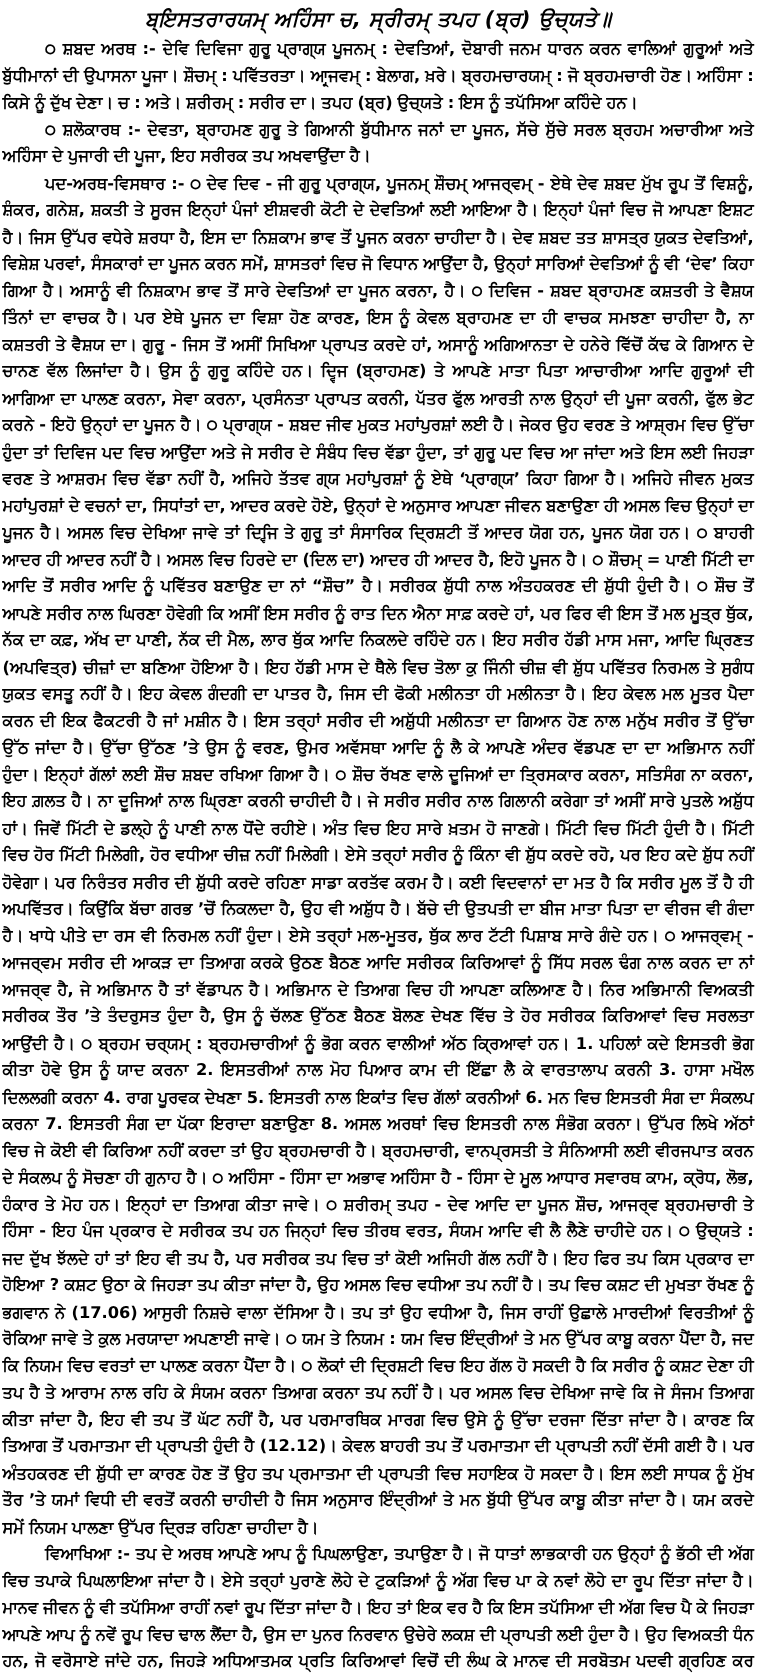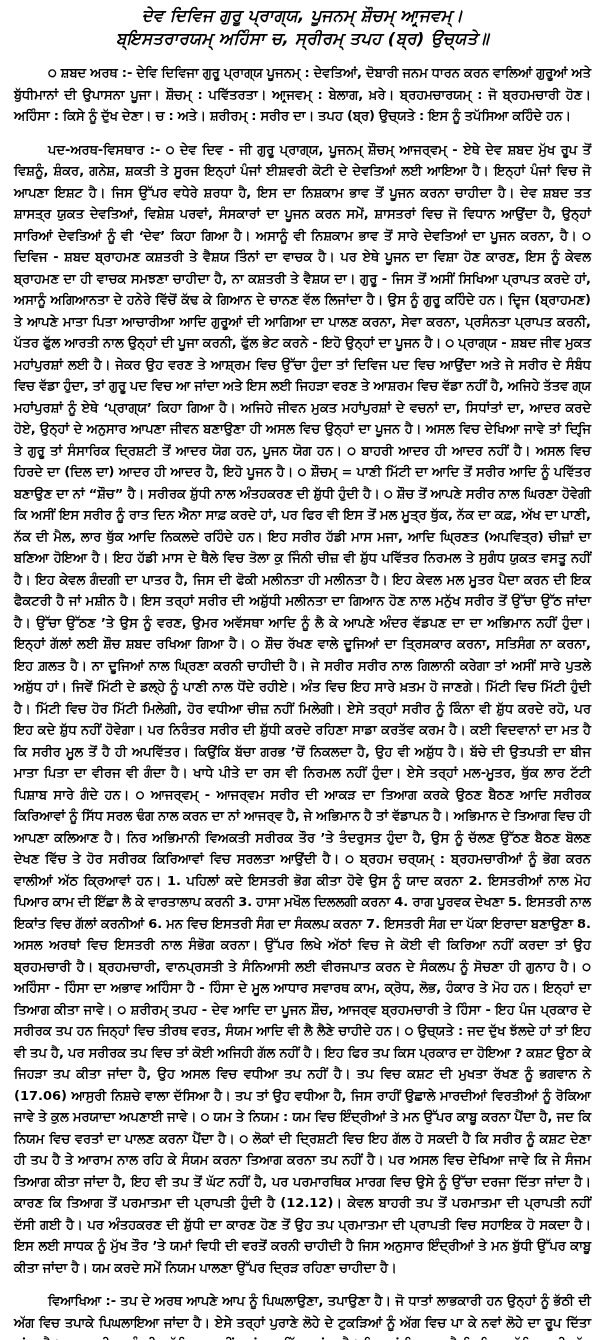--- a/index.html
+++ b/index.html
@@ -26,37 +26,37 @@
   .title-line {
     font-size: 16.5px;
     line-height: 23px;
     font-weight: bold;
     font-style: italic;
     letter-spacing: 0.3px;
   }
   .para {
     text-align: justify;
     text-indent: 34px;
-    margin: 12px;
+    margin: 0;
     word-spacing: -0.5px;
   }
   .para .sec-label {
     font-weight: bold;
   }
 </style>
 </head>
 <body>
 
 <div class="page">
 
   <div class="title-block">
-    <div class="title-line">ਦੇਵ ਦਿਵਿਜ ਗੁਰੂ ਪ੍ਰਾਗ੍ਯ, ਪੂਜਨਮ੍ ਸ਼ੌਚਮ੍ ਆਰ੍ਜਵਮ੍।</div>
     <div class="title-line">ਬ੍ਇਸਤਰਾਰਯਮ੍ ਅਹਿੰਸਾ ਚ, ਸ੍ਰੀਰਮ੍ ਤਪਹ (ਬ੍ਰ) ਉਚ੍ਯਤੇ॥</div>
   </div>
 
   <p class="para"><span>੦ </span><span class="sec-label">ਸ਼ਬਦ ਅਰਥ</span><span> :- </span><span>ਦੇਵਿ ਦਿਵਿਜਾ ਗੁਰੂ ਪ੍ਰਾਗ੍ਯ ਪੂਜਨਮ੍ : ਦੇਵਤਿਆਂ, ਦੋਬਾਰੀ ਜਨਮ ਧਾਰਨ ਕਰਨ ਵਾਲਿਆਂ ਗੁਰੂਆਂ ਅਤੇ ਬੁੱਧੀਮਾਨਾਂ ਦੀ ਉਪਾਸਨਾ ਪੂਜਾ। ਸ਼ੌਚਮ੍ : ਪਵਿੱਤਰਤਾ। ਆਰ੍ਜਵਮ੍ : ਬੇਲਾਗ, ਖ਼ਰੇ। ਬ੍ਰਹਮਚਾਰਯਮ੍ : ਜੋ ਬ੍ਰਹਮਚਾਰੀ ਹੋਣ। ਅਹਿੰਸਾ : ਕਿਸੇ ਨੂੰ ਦੁੱਖ ਦੇਣਾ। ਚ : ਅਤੇ। ਸ਼ਰੀਰਮ੍ : ਸਰੀਰ ਦਾ। ਤਪਹ (ਬ੍ਰ) ਉਚ੍ਯਤੇ : ਇਸ ਨੂੰ ਤਪੱਸਿਆ ਕਹਿੰਦੇ ਹਨ।</span></p>
 
+  <p class="para"><span>੦ </span><span class="sec-label">ਸ਼ਲੋਕਾਰਥ</span><span> :- </span><span>ਦੇਵਤਾ, ਬ੍ਰਾਹਮਣ ਗੁਰੂ ਤੇ ਗਿਆਨੀ ਬੁੱਧੀਮਾਨ ਜਨਾਂ ਦਾ ਪੂਜਨ, ਸੱਚੇ ਸੁੱਚੇ ਸਰਲ ਬ੍ਰਹਮ ਅਚਾਰੀਆ ਅਤੇ ਅਹਿੰਸਾ ਦੇ ਪੁਜਾਰੀ ਦੀ ਪੂਜਾ, ਇਹ ਸਰੀਰਕ ਤਪ ਅਖਵਾਉਂਦਾ ਹੈ।</span></p>
 
   <p class="para"><span class="sec-label">ਪਦ-ਅਰਥ-ਵਿਸਥਾਰ</span><span> :- </span><span>੦ ਦੇਵ ਦਿਵ - ਜੀ ਗੁਰੂ ਪ੍ਰਾਗ੍ਯ, ਪੂਜਨਮ੍ ਸ਼ੌਚਮ੍ ਆਜਰ੍ਵਮ੍ - ਏਥੇ ਦੇਵ ਸ਼ਬਦ ਮੁੱਖ ਰੂਪ ਤੋਂ ਵਿਸ਼ਨੂੰ, ਸ਼ੰਕਰ, ਗਨੇਸ਼, ਸ਼ਕਤੀ ਤੇ ਸੂਰਜ ਇਨ੍ਹਾਂ ਪੰਜਾਂ ਈਸ਼ਵਰੀ ਕੋਟੀ ਦੇ ਦੇਵਤਿਆਂ ਲਈ ਆਇਆ ਹੈ। ਇਨ੍ਹਾਂ ਪੰਜਾਂ ਵਿਚ ਜੋ ਆਪਣਾ ਇਸ਼ਟ ਹੈ। ਜਿਸ ਉੱਪਰ ਵਧੇਰੇ ਸ਼ਰਧਾ ਹੈ, ਇਸ ਦਾ ਨਿਸ਼ਕਾਮ ਭਾਵ ਤੋਂ ਪੂਜਨ ਕਰਨਾ ਚਾਹੀਦਾ ਹੈ। ਦੇਵ ਸ਼ਬਦ ਤਤ ਸ਼ਾਸਤ੍ਰ ਯੁਕਤ ਦੇਵਤਿਆਂ, ਵਿਸ਼ੇਸ਼ ਪਰਵਾਂ, ਸੰਸਕਾਰਾਂ ਦਾ ਪੂਜਨ ਕਰਨ ਸਮੇਂ, ਸ਼ਾਸਤਰਾਂ ਵਿਚ ਜੋ ਵਿਧਾਨ ਆਉਂਦਾ ਹੈ, ਉਨ੍ਹਾਂ ਸਾਰਿਆਂ ਦੇਵਤਿਆਂ ਨੂੰ ਵੀ ‘ਦੇਵ’ ਕਿਹਾ ਗਿਆ ਹੈ। ਅਸਾਨੂੰ ਵੀ ਨਿਸ਼ਕਾਮ ਭਾਵ ਤੋਂ ਸਾਰੇ ਦੇਵਤਿਆਂ ਦਾ ਪੂਜਨ ਕਰਨਾ, ਹੈ। ੦ ਦਿਵਿਜ - ਸ਼ਬਦ ਬ੍ਰਾਹਮਣ ਕਸ਼ਤਰੀ ਤੇ ਵੈਸ਼ਯ ਤਿੰਨਾਂ ਦਾ ਵਾਚਕ ਹੈ। ਪਰ ਏਥੇ ਪੂਜਨ ਦਾ ਵਿਸ਼ਾ ਹੋਣ ਕਾਰਣ, ਇਸ ਨੂੰ ਕੇਵਲ ਬ੍ਰਾਹਮਣ ਦਾ ਹੀ ਵਾਚਕ ਸਮਝਣਾ ਚਾਹੀਦਾ ਹੈ, ਨਾ ਕਸ਼ਤਰੀ ਤੇ ਵੈਸ਼ਯ ਦਾ। ਗੁਰੂ - ਜਿਸ ਤੋਂ ਅਸੀਂ ਸਿਖਿਆ ਪ੍ਰਾਪਤ ਕਰਦੇ ਹਾਂ, ਅਸਾਨੂੰ ਅਗਿਆਨਤਾ ਦੇ ਹਨੇਰੇ ਵਿੱਚੋਂ ਕੱਢ ਕੇ ਗਿਆਨ ਦੇ ਚਾਨਣ ਵੱਲ ਲਿਜਾਂਦਾ ਹੈ। ਉਸ ਨੂੰ ਗੁਰੂ ਕਹਿੰਦੇ ਹਨ। ਦਿਵ੍ਜ (ਬ੍ਰਾਹਮਣ) ਤੇ ਆਪਣੇ ਮਾਤਾ ਪਿਤਾ ਆਚਾਰੀਆ ਆਦਿ ਗੁਰੂਆਂ ਦੀ ਆਗਿਆ ਦਾ ਪਾਲਣ ਕਰਨਾ, ਸੇਵਾ ਕਰਨਾ, ਪ੍ਰਸੰਨਤਾ ਪ੍ਰਾਪਤ ਕਰਨੀ, ਪੱਤਰ ਫੁੱਲ ਆਰਤੀ ਨਾਲ ਉਨ੍ਹਾਂ ਦੀ ਪੂਜਾ ਕਰਨੀ, ਫੁੱਲ ਭੇਟ ਕਰਨੇ - ਇਹੋ ਉਨ੍ਹਾਂ ਦਾ ਪੂਜਨ ਹੈ। ੦ ਪ੍ਰਾਗ੍ਯ - ਸ਼ਬਦ ਜੀਵ ਮੁਕਤ ਮਹਾਂਪੁਰਸ਼ਾਂ ਲਈ ਹੈ। ਜੇਕਰ ਉਹ ਵਰਣ ਤੇ ਆਸ਼੍ਰਮ ਵਿਚ ਉੱਚਾ ਹੁੰਦਾ ਤਾਂ ਦਿਵਿਜ ਪਦ ਵਿਚ ਆਉਂਦਾ ਅਤੇ ਜੇ ਸਰੀਰ ਦੇ ਸੰਬੰਧ ਵਿਚ ਵੱਡਾ ਹੁੰਦਾ, ਤਾਂ ਗੁਰੂ ਪਦ ਵਿਚ ਆ ਜਾਂਦਾ ਅਤੇ ਇਸ ਲਈ ਜਿਹੜਾ ਵਰਣ ਤੇ ਆਸ਼ਰਮ ਵਿਚ ਵੱਡਾ ਨਹੀਂ ਹੈ, ਅਜਿਹੇ ਤੱਤਵ ਗ੍ਯ ਮਹਾਂਪੁਰਸ਼ਾਂ ਨੂੰ ਏਥੇ ‘ਪ੍ਰਾਗ੍ਯ’ ਕਿਹਾ ਗਿਆ ਹੈ। ਅਜਿਹੇ ਜੀਵਨ ਮੁਕਤ ਮਹਾਂਪੁਰਸ਼ਾਂ ਦੇ ਵਚਨਾਂ ਦਾ, ਸਿਧਾਂਤਾਂ ਦਾ, ਆਦਰ ਕਰਦੇ ਹੋਏ, ਉਨ੍ਹਾਂ ਦੇ ਅਨੁਸਾਰ ਆਪਣਾ ਜੀਵਨ ਬਣਾਉਣਾ ਹੀ ਅਸਲ ਵਿਚ ਉਨ੍ਹਾਂ ਦਾ ਪੂਜਨ ਹੈ। ਅਸਲ ਵਿਚ ਦੇਖਿਆ ਜਾਵੇ ਤਾਂ ਦਿਵ੍ਜਿ ਤੇ ਗੁਰੂ ਤਾਂ ਸੰਸਾਰਿਕ ਦ੍ਰਿਸ਼ਟੀ ਤੋਂ ਆਦਰ ਯੋਗ ਹਨ, ਪੂਜਨ ਯੋਗ ਹਨ। ੦ ਬਾਹਰੀ ਆਦਰ ਹੀ ਆਦਰ ਨਹੀਂ ਹੈ। ਅਸਲ ਵਿਚ ਹਿਰਦੇ ਦਾ (ਦਿਲ ਦਾ) ਆਦਰ ਹੀ ਆਦਰ ਹੈ, ਇਹੋ ਪੂਜਨ ਹੈ। ੦ ਸ਼ੌਚਮ੍ = ਪਾਣੀ ਮਿੱਟੀ ਦਾ ਆਦਿ ਤੋਂ ਸਰੀਰ ਆਦਿ ਨੂੰ ਪਵਿੱਤਰ ਬਣਾਉਣ ਦਾ ਨਾਂ “ਸ਼ੌਚ” ਹੈ। ਸਰੀਰਕ ਸ਼ੁੱਧੀ ਨਾਲ ਅੰਤਹਕਰਣ ਦੀ ਸ਼ੁੱਧੀ ਹੁੰਦੀ ਹੈ। ੦ ਸ਼ੌਚ ਤੋਂ ਆਪਣੇ ਸਰੀਰ ਨਾਲ ਘਿਰਣਾ ਹੋਵੇਗੀ ਕਿ ਅਸੀਂ ਇਸ ਸਰੀਰ ਨੂੰ ਰਾਤ ਦਿਨ ਐਨਾ ਸਾਫ਼ ਕਰਦੇ ਹਾਂ, ਪਰ ਫਿਰ ਵੀ ਇਸ ਤੋਂ ਮਲ ਮੂਤ੍ਰ ਥੁੱਕ, ਨੱਕ ਦਾ ਕਫ਼, ਅੱਖ ਦਾ ਪਾਣੀ, ਨੱਕ ਦੀ ਮੈਲ, ਲਾਰ ਥੁੱਕ ਆਦਿ ਨਿਕਲਦੇ ਰਹਿੰਦੇ ਹਨ। ਇਹ ਸਰੀਰ ਹੱਡੀ ਮਾਸ ਮਜਾ, ਆਦਿ ਘ੍ਰਿਣਤ (ਅਪਵਿਤ੍ਰ) ਚੀਜ਼ਾਂ ਦਾ ਬਣਿਆ ਹੋਇਆ ਹੈ। ਇਹ ਹੱਡੀ ਮਾਸ ਦੇ ਥੈਲੇ ਵਿਚ ਤੋਲਾ ਕੁ ਜਿੰਨੀ ਚੀਜ਼ ਵੀ ਸ਼ੁੱਧ ਪਵਿੱਤਰ ਨਿਰਮਲ ਤੇ ਸੁਗੰਧ ਯੁਕਤ ਵਸਤੂ ਨਹੀਂ ਹੈ। ਇਹ ਕੇਵਲ ਗੰਦਗੀ ਦਾ ਪਾਤਰ ਹੈ, ਜਿਸ ਦੀ ਫੋਕੀ ਮਲੀਨਤਾ ਹੀ ਮਲੀਨਤਾ ਹੈ। ਇਹ ਕੇਵਲ ਮਲ ਮੂਤਰ ਪੈਦਾ ਕਰਨ ਦੀ ਇਕ ਫੈਕਟਰੀ ਹੈ ਜਾਂ ਮਸ਼ੀਨ ਹੈ। ਇਸ ਤਰ੍ਹਾਂ ਸਰੀਰ ਦੀ ਅਸ਼ੁੱਧੀ ਮਲੀਨਤਾ ਦਾ ਗਿਆਨ ਹੋਣ ਨਾਲ ਮਨੁੱਖ ਸਰੀਰ ਤੋਂ ਉੱਚਾ ਉੱਠ ਜਾਂਦਾ ਹੈ। ਉੱਚਾ ਉੱਠਣ ’ਤੇ ਉਸ ਨੂੰ ਵਰਣ, ਉਮਰ ਅਵੱਸਥਾ ਆਦਿ ਨੂੰ ਲੈ ਕੇ ਆਪਣੇ ਅੰਦਰ ਵੱਡਪਣ ਦਾ ਦਾ ਅਭਿਮਾਨ ਨਹੀਂ ਹੁੰਦਾ। ਇਨ੍ਹਾਂ ਗੱਲਾਂ ਲਈ ਸ਼ੌਚ ਸ਼ਬਦ ਰਖਿਆ ਗਿਆ ਹੈ। ੦ ਸ਼ੌਚ ਰੱਖਣ ਵਾਲੇ ਦੂਜਿਆਂ ਦਾ ਤ੍ਰਿਸਕਾਰ ਕਰਨਾ, ਸਤਿਸੰਗ ਨਾ ਕਰਨਾ, ਇਹ ਗ਼ਲਤ ਹੈ। ਨਾ ਦੂਜਿਆਂ ਨਾਲ ਘ੍ਰਿਣਾ ਕਰਨੀ ਚਾਹੀਦੀ ਹੈ। ਜੇ ਸਰੀਰ ਸਰੀਰ ਨਾਲ ਗਿਲਾਨੀ ਕਰੇਗਾ ਤਾਂ ਅਸੀਂ ਸਾਰੇ ਪੁਤਲੇ ਅਸ਼ੁੱਧ ਹਾਂ। ਜਿਵੇਂ ਮਿੱਟੀ ਦੇ ਡਲ੍ਹੇ ਨੂੰ ਪਾਣੀ ਨਾਲ ਧੋਂਦੇ ਰਹੀਏ। ਅੰਤ ਵਿਚ ਇਹ ਸਾਰੇ ਖ਼ਤਮ ਹੋ ਜਾਣਗੇ। ਮਿੱਟੀ ਵਿਚ ਮਿੱਟੀ ਹੁੰਦੀ ਹੈ। ਮਿੱਟੀ ਵਿਚ ਹੋਰ ਮਿੱਟੀ ਮਿਲੇਗੀ, ਹੋਰ ਵਧੀਆ ਚੀਜ਼ ਨਹੀਂ ਮਿਲੇਗੀ। ਏਸੇ ਤਰ੍ਹਾਂ ਸਰੀਰ ਨੂੰ ਕਿੰਨਾ ਵੀ ਸ਼ੁੱਧ ਕਰਦੇ ਰਹੋ, ਪਰ ਇਹ ਕਦੇ ਸ਼ੁੱਧ ਨਹੀਂ ਹੋਵੇਗਾ। ਪਰ ਨਿਰੰਤਰ ਸਰੀਰ ਦੀ ਸ਼ੁੱਧੀ ਕਰਦੇ ਰਹਿਣਾ ਸਾਡਾ ਕਰਤੱਵ ਕਰਮ ਹੈ। ਕਈ ਵਿਦਵਾਨਾਂ ਦਾ ਮਤ ਹੈ ਕਿ ਸਰੀਰ ਮੂਲ ਤੋਂ ਹੈ ਹੀ ਅਪਵਿੱਤਰ। ਕਿਉਂਕਿ ਬੱਚਾ ਗਰਭ ’ਚੋਂ ਨਿਕਲਦਾ ਹੈ, ਉਹ ਵੀ ਅਸ਼ੁੱਧ ਹੈ। ਬੱਚੇ ਦੀ ਉਤਪਤੀ ਦਾ ਬੀਜ ਮਾਤਾ ਪਿਤਾ ਦਾ ਵੀਰਜ ਵੀ ਗੰਦਾ ਹੈ। ਖਾਧੇ ਪੀਤੇ ਦਾ ਰਸ ਵੀ ਨਿਰਮਲ ਨਹੀਂ ਹੁੰਦਾ। ਏਸੇ ਤਰ੍ਹਾਂ ਮਲ-ਮੂਤਰ, ਥੁੱਕ ਲਾਰ ਟੱਟੀ ਪਿਸ਼ਾਬ ਸਾਰੇ ਗੰਦੇ ਹਨ। ੦ ਆਜਰ੍ਵਮ੍ - ਆਜਰ੍ਵਮ ਸਰੀਰ ਦੀ ਆਕੜ ਦਾ ਤਿਆਗ ਕਰਕੇ ਉਠਣ ਬੈਠਣ ਆਦਿ ਸਰੀਰਕ ਕਿਰਿਆਵਾਂ ਨੂੰ ਸਿੱਧ ਸਰਲ ਢੰਗ ਨਾਲ ਕਰਨ ਦਾ ਨਾਂ ਆਜਰ੍ਵ ਹੈ, ਜੇ ਅਭਿਮਾਨ ਹੈ ਤਾਂ ਵੱਡਾਪਨ ਹੈ। ਅਭਿਮਾਨ ਦੇ ਤਿਆਗ ਵਿਚ ਹੀ ਆਪਣਾ ਕਲਿਆਣ ਹੈ। ਨਿਰ ਅਭਿਮਾਨੀ ਵਿਅਕਤੀ ਸਰੀਰਕ ਤੌਰ ’ਤੇ ਤੰਦਰੁਸਤ ਹੁੰਦਾ ਹੈ, ਉਸ ਨੂੰ ਚੱਲਣ ਉੱਠਣ ਬੈਠਣ ਬੋਲਣ ਦੇਖਣ ਵਿੱਚ ਤੇ ਹੋਰ ਸਰੀਰਕ ਕਿਰਿਆਵਾਂ ਵਿਚ ਸਰਲਤਾ ਆਉਂਦੀ ਹੈ। ੦ ਬ੍ਰਹਮ ਚਰ੍ਯਮ੍ : ਬ੍ਰਹਮਚਾਰੀਆਂ ਨੂੰ ਭੋਗ ਕਰਨ ਵਾਲੀਆਂ ਅੱਠ ਕ੍ਰਿਆਵਾਂ ਹਨ। 1. ਪਹਿਲਾਂ ਕਦੇ ਇਸਤਰੀ ਭੋਗ ਕੀਤਾ ਹੋਵੇ ਉਸ ਨੂੰ ਯਾਦ ਕਰਨਾ 2. ਇਸਤਰੀਆਂ ਨਾਲ ਮੋਹ ਪਿਆਰ ਕਾਮ ਦੀ ਇੱਛਾ ਲੈ ਕੇ ਵਾਰਤਾਲਾਪ ਕਰਨੀ 3. ਹਾਸਾ ਮਖੌਲ ਦਿਲਲਗੀ ਕਰਨਾ 4. ਰਾਗ ਪੂਰਵਕ ਦੇਖਣਾ 5. ਇਸਤਰੀ ਨਾਲ ਇਕਾਂਤ ਵਿਚ ਗੱਲਾਂ ਕਰਨੀਆਂ 6. ਮਨ ਵਿਚ ਇਸਤਰੀ ਸੰਗ ਦਾ ਸੰਕਲਪ ਕਰਨਾ 7. ਇਸਤਰੀ ਸੰਗ ਦਾ ਪੱਕਾ ਇਰਾਦਾ ਬਣਾਉਣਾ 8. ਅਸਲ ਅਰਥਾਂ ਵਿਚ ਇਸਤਰੀ ਨਾਲ ਸੰਭੋਗ ਕਰਨਾ। ਉੱਪਰ ਲਿਖੇ ਅੱਠਾਂ ਵਿਚ ਜੇ ਕੋਈ ਵੀ ਕਿਰਿਆ ਨਹੀਂ ਕਰਦਾ ਤਾਂ ਉਹ ਬ੍ਰਹਮਚਾਰੀ ਹੈ। ਬ੍ਰਹਮਚਾਰੀ, ਵਾਨਪ੍ਰਸਤੀ ਤੇ ਸੰਨਿਆਸੀ ਲਈ ਵੀਰਜਪਾਤ ਕਰਨ ਦੇ ਸੰਕਲਪ ਨੂੰ ਸੋਚਣਾ ਹੀ ਗੁਨਾਹ ਹੈ। ੦ ਅਹਿੰਸਾ - ਹਿੰਸਾ ਦਾ ਅਭਾਵ ਅਹਿੰਸਾ ਹੈ - ਹਿੰਸਾ ਦੇ ਮੂਲ ਆਧਾਰ ਸਵਾਰਥ ਕਾਮ, ਕ੍ਰੋਧ, ਲੋਭ, ਹੰਕਾਰ ਤੇ ਮੋਹ ਹਨ। ਇਨ੍ਹਾਂ ਦਾ ਤਿਆਗ ਕੀਤਾ ਜਾਵੇ। ੦ ਸ਼ਰੀਰਮ੍ ਤਪਹ - ਦੇਵ ਆਦਿ ਦਾ ਪੂਜਨ ਸ਼ੌਚ, ਆਜਰ੍ਵ ਬ੍ਰਹਮਚਾਰੀ ਤੇ ਹਿੰਸਾ - ਇਹ ਪੰਜ ਪ੍ਰਕਾਰ ਦੇ ਸਰੀਰਕ ਤਪ ਹਨ ਜਿਨ੍ਹਾਂ ਵਿਚ ਤੀਰਥ ਵਰਤ, ਸੰਯਮ ਆਦਿ ਵੀ ਲੈ ਲੈਣੇ ਚਾਹੀਦੇ ਹਨ। ੦ ਉਚ੍ਯਤੇ : ਜਦ ਦੁੱਖ ਝੱਲਦੇ ਹਾਂ ਤਾਂ ਇਹ ਵੀ ਤਪ ਹੈ, ਪਰ ਸਰੀਰਕ ਤਪ ਵਿਚ ਤਾਂ ਕੋਈ ਅਜਿਹੀ ਗੱਲ ਨਹੀਂ ਹੈ। ਇਹ ਫਿਰ ਤਪ ਕਿਸ ਪ੍ਰਕਾਰ ਦਾ ਹੋਇਆ ? ਕਸ਼ਟ ਉਠਾ ਕੇ ਜਿਹੜਾ ਤਪ ਕੀਤਾ ਜਾਂਦਾ ਹੈ, ਉਹ ਅਸਲ ਵਿਚ ਵਧੀਆ ਤਪ ਨਹੀਂ ਹੈ। ਤਪ ਵਿਚ ਕਸ਼ਟ ਦੀ ਮੁਖਤਾ ਰੱਖਣ ਨੂੰ ਭਗਵਾਨ ਨੇ (17.06) ਆਸੁਰੀ ਨਿਸ਼ਚੇ ਵਾਲਾ ਦੱਸਿਆ ਹੈ। ਤਪ ਤਾਂ ਉਹ ਵਧੀਆ ਹੈ, ਜਿਸ ਰਾਹੀਂ ਉਛਾਲੇ ਮਾਰਦੀਆਂ ਵਿਰਤੀਆਂ ਨੂੰ ਰੋਕਿਆ ਜਾਵੇ ਤੇ ਕੁਲ ਮਰਯਾਦਾ ਅਪਣਾਈ ਜਾਵੇ। ੦ ਯਮ ਤੇ ਨਿਯਮ : ਯਮ ਵਿਚ ਇੰਦ੍ਰੀਆਂ ਤੇ ਮਨ ਉੱਪਰ ਕਾਬੂ ਕਰਨਾ ਪੈਂਦਾ ਹੈ, ਜਦ ਕਿ ਨਿਯਮ ਵਿਚ ਵਰਤਾਂ ਦਾ ਪਾਲਣ ਕਰਨਾ ਪੈਂਦਾ ਹੈ। ੦ ਲੋਕਾਂ ਦੀ ਦ੍ਰਿਸ਼ਟੀ ਵਿਚ ਇਹ ਗੱਲ ਹੋ ਸਕਦੀ ਹੈ ਕਿ ਸਰੀਰ ਨੂੰ ਕਸ਼ਟ ਦੇਣਾ ਹੀ ਤਪ ਹੈ ਤੇ ਆਰਾਮ ਨਾਲ ਰਹਿ ਕੇ ਸੰਯਮ ਕਰਨਾ ਤਿਆਗ ਕਰਨਾ ਤਪ ਨਹੀਂ ਹੈ। ਪਰ ਅਸਲ ਵਿਚ ਦੇਖਿਆ ਜਾਵੇ ਕਿ ਜੇ ਸੰਜਮ ਤਿਆਗ ਕੀਤਾ ਜਾਂਦਾ ਹੈ, ਇਹ ਵੀ ਤਪ ਤੋਂ ਘੱਟ ਨਹੀਂ ਹੈ, ਪਰ ਪਰਮਾਰਥਿਕ ਮਾਰਗ ਵਿਚ ਉਸੇ ਨੂੰ ਉੱਚਾ ਦਰਜਾ ਦਿੱਤਾ ਜਾਂਦਾ ਹੈ। ਕਾਰਣ ਕਿ ਤਿਆਗ ਤੋਂ ਪਰਮਾਤਮਾ ਦੀ ਪ੍ਰਾਪਤੀ ਹੁੰਦੀ ਹੈ (12.12)। ਕੇਵਲ ਬਾਹਰੀ ਤਪ ਤੋਂ ਪਰਮਾਤਮਾ ਦੀ ਪ੍ਰਾਪਤੀ ਨਹੀਂ ਦੱਸੀ ਗਈ ਹੈ। ਪਰ ਅੰਤਹਕਰਣ ਦੀ ਸ਼ੁੱਧੀ ਦਾ ਕਾਰਣ ਹੋਣ ਤੋਂ ਉਹ ਤਪ ਪ੍ਰਮਾਤਮਾ ਦੀ ਪ੍ਰਾਪਤੀ ਵਿਚ ਸਹਾਇਕ ਹੋ ਸਕਦਾ ਹੈ। ਇਸ ਲਈ ਸਾਧਕ ਨੂੰ ਮੁੱਖ ਤੌਰ ’ਤੇ ਯਮਾਂ ਵਿਧੀ ਦੀ ਵਰਤੋਂ ਕਰਨੀ ਚਾਹੀਦੀ ਹੈ ਜਿਸ ਅਨੁਸਾਰ ਇੰਦ੍ਰੀਆਂ ਤੇ ਮਨ ਬੁੱਧੀ ਉੱਪਰ ਕਾਬੂ ਕੀਤਾ ਜਾਂਦਾ ਹੈ। ਯਮ ਕਰਦੇ ਸਮੇਂ ਨਿਯਮ ਪਾਲਣਾ ਉੱਪਰ ਦ੍ਰਿੜ ਰਹਿਣਾ ਚਾਹੀਦਾ ਹੈ।</span></p>
 
   <p class="para"><span class="sec-label">ਵਿਆਖਿਆ</span><span> :- </span><span>ਤਪ ਦੇ ਅਰਥ ਆਪਣੇ ਆਪ ਨੂੰ ਪਿਘਲਾਉਣਾ, ਤਪਾਉਣਾ ਹੈ। ਜੋ ਧਾਤਾਂ ਲਾਭਕਾਰੀ ਹਨ ਉਨ੍ਹਾਂ ਨੂੰ ਭੱਠੀ ਦੀ ਅੱਗ ਵਿਚ ਤਪਾਕੇ ਪਿਘਲਾਇਆ ਜਾਂਦਾ ਹੈ। ਏਸੇ ਤਰ੍ਹਾਂ ਪੁਰਾਣੇ ਲੋਹੇ ਦੇ ਟੁਕੜਿਆਂ ਨੂੰ ਅੱਗ ਵਿਚ ਪਾ ਕੇ ਨਵਾਂ ਲੋਹੇ ਦਾ ਰੂਪ ਦਿੱਤਾ ਜਾਂਦਾ ਹੈ। ਮਾਨਵ ਜੀਵਨ ਨੂੰ ਵੀ ਤਪੱਸਿਆ ਰਾਹੀਂ ਨਵਾਂ ਰੂਪ ਦਿੱਤਾ ਜਾਂਦਾ ਹੈ। ਇਹ ਤਾਂ ਇਕ ਵਰ ਹੈ ਕਿ ਇਸ ਤਪੱਸਿਆ ਦੀ ਅੱਗ ਵਿਚ ਪੈ ਕੇ ਜਿਹੜਾ ਆਪਣੇ ਆਪ ਨੂੰ ਨਵੇਂ ਰੂਪ ਵਿਚ ਢਾਲ ਲੈਂਦਾ ਹੈ, ਉਸ ਦਾ ਪੁਨਰ ਨਿਰਵਾਨ ਉਚੇਰੇ ਲਕਸ਼ ਦੀ ਪ੍ਰਾਪਤੀ ਲਈ ਹੁੰਦਾ ਹੈ। ਉਹ ਵਿਅਕਤੀ ਧੰਨ ਹਨ, ਜੋ ਵਰੋਸਾਏ ਜਾਂਦੇ ਹਨ, ਜਿਹੜੇ ਅਧਿਆਤਮਕ ਪ੍ਰਤਿ ਕਿਰਿਆਵਾਂ ਵਿਚੋਂ ਦੀ ਲੰਘ ਕੇ ਮਾਨਵ ਦੀ ਸਰਬੋਤਮ ਪਦਵੀ ਗ੍ਰਹਿਣ ਕਰ ਲੈਂਦੇ ਹਨ। ਹਰ ਵਿਅਕਤੀ ਸਰੀਰ, ਉਚਾਰਨ ਬੋਲ ਤੇ ਮਨ ਰੱਖਦਾ ਹੈ। ਜਦੋਂ ਸਰੀਰ ਬਚਨ ਤੇ ਮਨ ਨੂੰ ਤਪੱਸਿਆ ਵਿਚ ਸਾਧ ਲਿਆ ਜਾਂਦਾ ਹੈ ਤਾਂ ਆਪਣੇ ਆਪ ਹੀ ਚੰਗੇਰਾਪਣ ਸਥਾਪਿਤ ਹੁੰਦਾ ਹੈ। ਬ੍ਰਹਮ ਦੇ ਅਨੇਕ ਸਰੂਪ ਹਨ, ਜਿਵੇਂ ਸ਼ਿਵ, ਵਿਸ਼ਨੂੰ ਤੇ ਅੰਬਿਕਾ। ਇਹ ਦੇਵਤੇ ਹਨ, ਜਿਨ੍ਹਾਂ ਦੀ ਪੂਜਾ ਹੁੰਦੀ ਹੈ। ਬ੍ਰਹਮਾ ਨੂੰ ਦੋਵਾਰਾ ਜਨਮ ਧਾਰਨ ਕਰਨ ਵਾਲਾ ਦੇਵਤਾ ਮੰਨਿਆ ਜਾਂਦਾ ਹੈ। ਕਿਉਂਕਿ ਉਹ ਮਨ ਤੋਂ ਅਧਿਆਤਮਕ ਜੀਵਨ ਲਈ ਸਮਰਪਿਤ ਹੁੰਦਾ ਹੈ। ਨਿੱਜੀ ਜੀਵਨ ਵਿਚ ਗੁਰੂ ਅਧਿਆਪਕ ਅਧਿਆਤਮਕ ਮਾਰਗ ਅਪਣਾਉਂਦੇ ਹਨ। ਬੁੱਧੀਮਾਨ ਉਹ ਹਨ, ਜੋ ਆਪਣੇ ਅੰਦਰ ਬ੍ਰਹਮਾਵੱਸਥਾ ਧਾਰਨ ਕਰ ਲੈਂਦੇ ਹਨ। ਉਹ ਆਪਣੇ ਅੰਦਰ ਸਰੀਰਕ ਚੇਤਨਤਾ ਅਥਵਾ ਵਿਵੇਕ ਜਾਗ੍ਰਿਤ ਕਰ ਲੈਂਦੇ ਹਨ। ਉਹ ਮਨ ਤੋਂ ਸਾਰੇ ਦੇਵਤਿਆਂ ਦੀ ਆਰਾਧਨਾ ਕਰਦੇ ਹਨ ਤੇ ਉਨ੍ਹਾਂ ਦੇ ਦੈਵੀ-ਸਰੂਪ ਵਿਚ ਸ਼ਾਮਿਲਿਤ ਹੋ ਜਾਂਦੇ ਹਨ। ਉਨ੍ਹਾਂ ਦੇ ਨਿੱਤ ਦੇ ਪਵਿੱਤਰ ਕਾਰਜਾਂ ਜਿਵੇਂ ਨਿੱਤ ਇਸ਼ਨਾਨ ਕਰਨ ਤੇ ਸਾਫ਼ ਕੱਪੜੇ ਧਾਰਨ ਕਰਨ ਨਾਲ, ਸਰੀਰਕ ਪਵਿੱਤਰਤਾ ਸਥਾਪਿਤ ਹੁੰਦੀ ਹੈ। ਅਜਿਹੇ ਵਿਅਕਤੀਆਂ ਦਾ ਇਹ ਧਰਮ ਬਣ ਜਾਂਦਾ ਹੈ ਕਿ ਉਹ ਮਨ ਦੀ ਪਵਿੱਤਰਤਾ ਦੇ ਨਾਲ-ਨਾਲ ਆਪਣੇ ਸਰੀਰ ਦੀ ਸੁੱਚਤਾ ਸਥਾਪਿਤ ਕਰਦੇ ਰਹਿਣ। ਇਹੋ ਧਰਮ ਮਾਰਗ ਹੈ। ਜਦੋਂ ਇਸ ਤਰ੍ਹਾਂ ਦੀ ਸ਼ੁੱਧ ਪ੍ਰਵਿਰਤੀ ਆਮ ਜੀਵਨ ਵਿਚ ਸਥਾਪਿਤ ਹੋ ਜਾਂਦੀ ਹੈ ਤਾਂ ਸਰੀਰ ਵਿਚ ਕਾਮ ਵਾਸ਼ਨਾਵਾਂ ਘੱਟ ਜਾਂਦੀਆਂ ਹਨ ਤੇ ਅਧਿਆਤਮਕ ਬਿਰਤੀਆਂ ਵਿਕਾਸ ਕਰਦੀਆਂ ਹਨ। ਸਰੀਰ ਕੇਵਲ, ਪ੍ਰਭੂ ਸੇਵਾ ਲਈ ਸਮੱਰਪਿਤ ਹੋ ਜਾਂਦਾ ਹੈ। ਇਹ ਨਿਰੰਤਰਤਾ ਬਣੀ ਰਹਿੰਦੀ ਹੈ। ਜੀਵਾਂ ਦੀ ਪਵਿੱਤਰਤਾ ਦੀ ਪਹਿਚਾਣ ਕਰਨੀ ਅਤੇ ਦੂਜਿਆਂ ਨੂੰ ਦੁੱਖ ਨਾ ਦੇਣ ਜਾਂ ਅਹਿੰਸਾ ਧਾਰਨ ਕਰਨ ਦੀ ਰੁਚੀ - ਸਥਾਪਿਤ ਹੋ ਜਾਂਦੀ ਹੈ। ਇਨ੍ਹਾਂ ਸਾਰੇ ਉੱਤਮ ਕਾਰਜਾਂ ਨੂੰ, ਨਿਯਮ-ਬੱਧ ਪਾਲਣ ਕਰਨ ਦੀ ਸਾਧਨਾ ਨੂੰ ਸਰੀਰ ਦੀ ਤਪੱਸਿਆ ਕਿਹਾ ਜਾਂਦਾ ਹੈ।</span></p>
 
 </div>
 
 </body></html>

